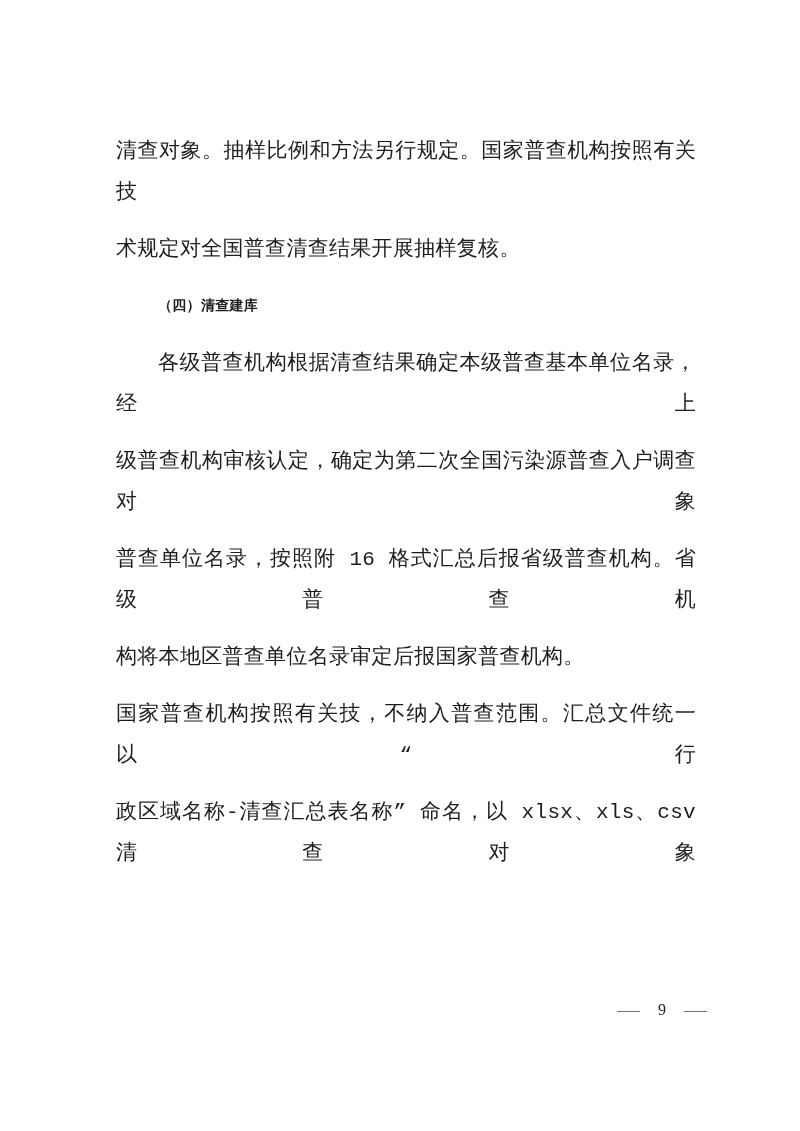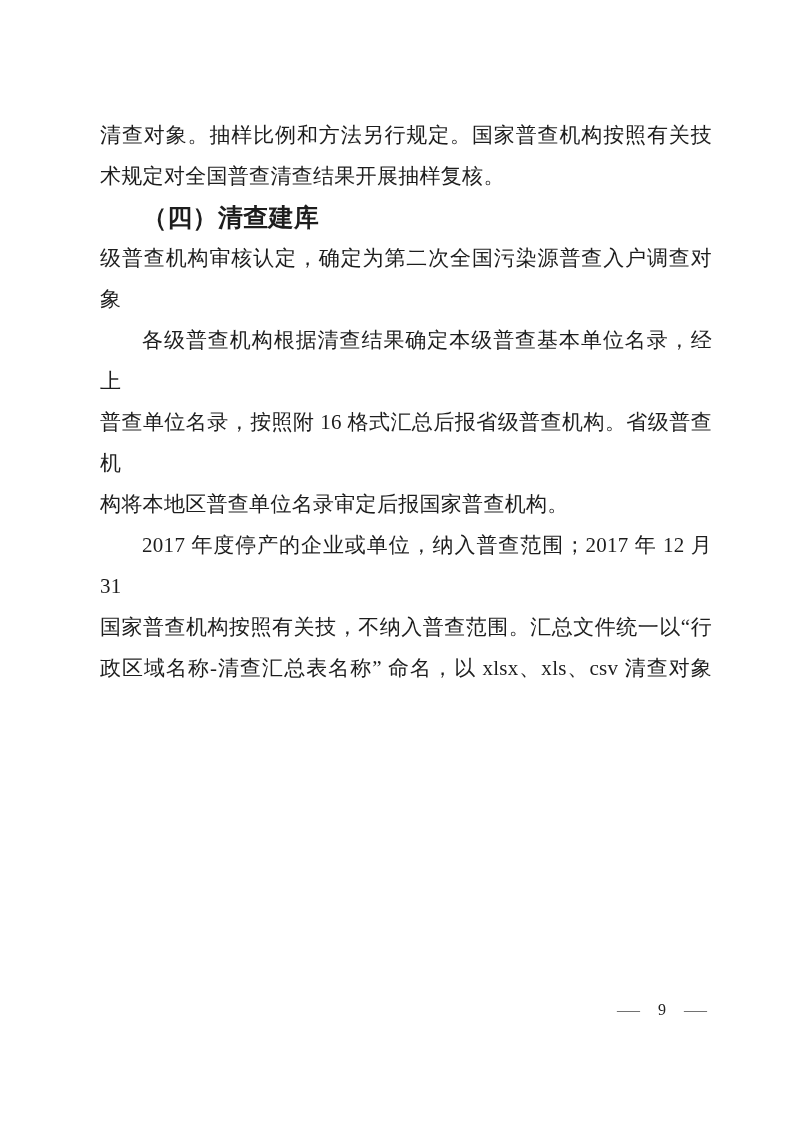--- a/index.html
+++ b/index.html
@@ -20,38 +20,39 @@
     inset: 0;
     background: #ffffff;
   }
   .body-text {
     position: absolute;
     left: 100px;
     top: 115px;
     width: 612px;
   }
   .line {
-    margin: 0;
+    margin: 16px;
     padding: 0;
     font-size: 21px;
     line-height: 41px;
     letter-spacing: 0.3px;
     color: #1d1d1d;
     white-space: normal;
+    font-family: Liberation Mono, monospace;
   }
   .line.justify {
     text-align: justify;
     text-align-last: justify;
   }
   .line.indent {
     text-indent: 42px;
   }
   .line.heading {
     font-weight: 700;
-    font-size: 25px;
+    font-size: 14px;
   }
   .footer {
     position: absolute;
     left: 620px;
     top: 998px;
     width: 84px;
     display: flex;
     justify-content: space-between;
     align-items: center;
     font-size: 17px;
@@ -72,26 +73,25 @@
 
 <div class="page">
 
   <div class="body-text">
 
     <p class="line justify">清查对象。抽样比例和方法另行规定。国家普查机构按照有关技</p>
     <p class="line">术规定对全国普查清查结果开展抽样复核。</p>
 
     <h3 class="line heading indent">（四）清查建库</h3>
 
+    <p class="line justify indent">各级普查机构根据清查结果确定本级普查基本单位名录，经上</p>
     <p class="line justify">级普查机构审核认定，确定为第二次全国污染源普查入户调查对象</p>
-    <p class="line justify indent">各级普查机构根据清查结果确定本级普查基本单位名录，经上</p>
     <p class="line justify">普查单位名录，按照附 16 格式汇总后报省级普查机构。省级普查机</p>
     <p class="line">构将本地区普查单位名录审定后报国家普查机构。</p>
 
-    <p class="line justify indent">2017 年度停产的企业或单位，纳入普查范围；2017 年 12 月 31</p>
     <p class="line justify">国家普查机构按照有关技，不纳入普查范围。汇总文件统一以“行</p>
     <p class="line justify">政区域名称-清查汇总表名称” 命名，以 xlsx、xls、csv 清查对象</p>
 
   </div>
 
   <div class="footer">
     <span class="dash">—</span>
     <span class="num">9</span>
     <span class="dash">—</span>
   </div>

